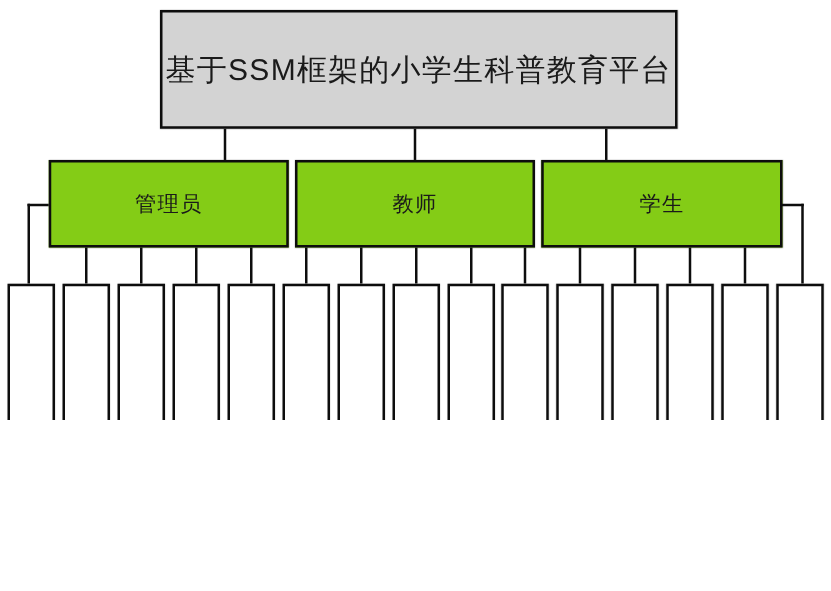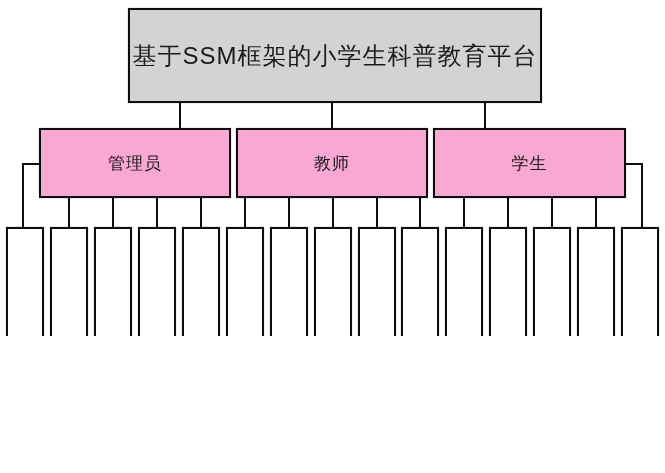--- a/index.html
+++ b/index.html
@@ -23,21 +23,21 @@
     color: #1a1a1a;
   }
   .root {
     left: 128px; top: 8px; width: 414px; height: 95px;
     background: #d3d3d3;
     font-size: 24px;
     letter-spacing: 1px;
   }
   .role {
     top: 128px; height: 70px; width: 192px;
-    background: #f9a8d4;
+    background: #84cc16;
     font-size: 17px;
     letter-spacing: 1px;
   }
   .role-admin   { left: 39px;  }
   .role-teacher { left: 236px; }
   .role-student { left: 433px; width: 193px; }
   .leaf {
     top: 227px; width: 38px; height: 238px;
     background: #ffffff;
   }

